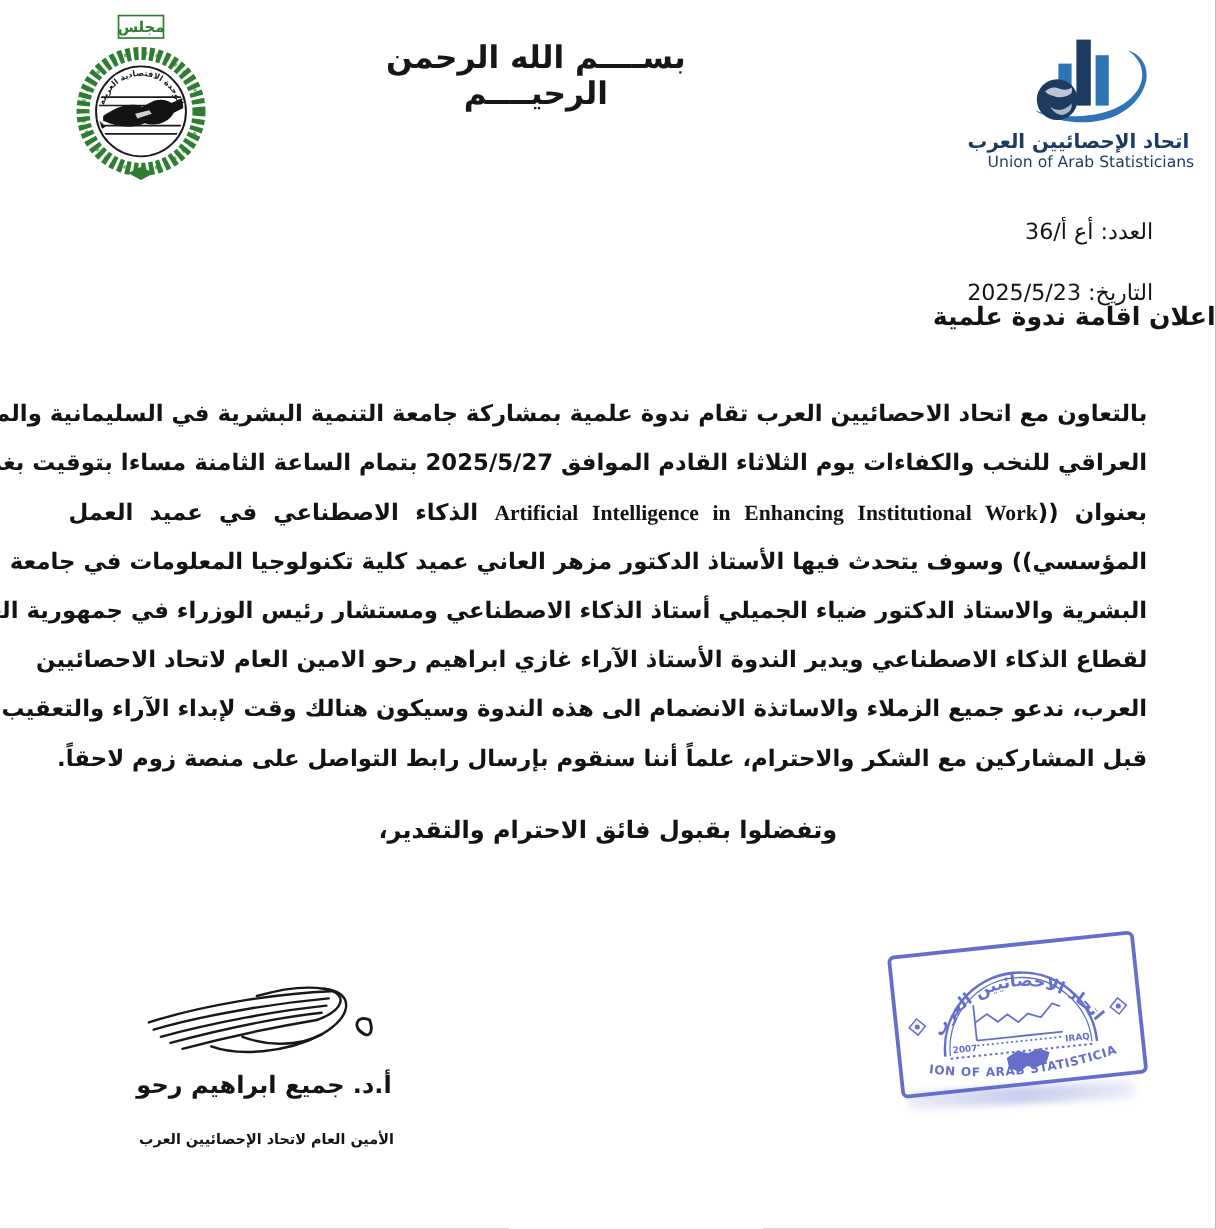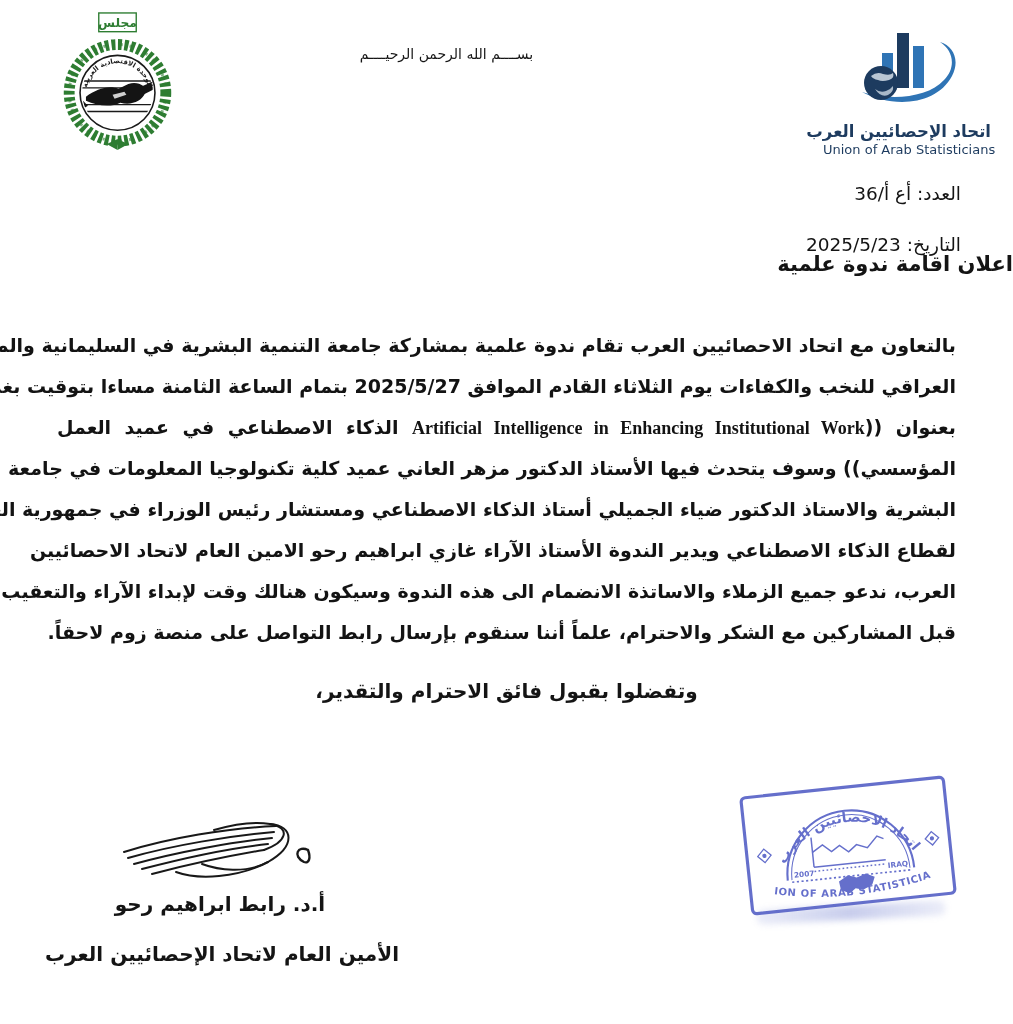--- a/index.html
+++ b/index.html
@@ -4,26 +4,26 @@
 <style>
   html,body{margin:0;padding:0;background:#888;}
   .page{
     position:relative;width:1013px;height:1024px;margin:0 auto;
     background:#ffffff;overflow:hidden;
     font-family:"DejaVu Sans",sans-serif;color:#111;
   }
   
   .emblem{position:absolute;left:50px;top:10px;width:135px;height:140px;}
   .basmala{
-    position:absolute;left:0;right:120px;top:34px;margin:12px auto;width:330px;
-    direction:rtl;text-align:center;font-weight:400;font-size:14px;color:#161616;
+    position:absolute;left:0;right:120px;top:34px;margin:0 auto;width:330px;
+    direction:rtl;text-align:center;font-weight:700;font-size:26px;color:#161616;
   }
   .uas-logo{position:absolute;right:22px;top:26px;width:168px;text-align:center;}
   .uas-logo svg{display:block;margin:0 auto;}
-  .org-ar{direction:rtl;font-weight:700;font-size:16.5px;color:#1d3b5f;margin-top:16px;white-space:nowrap;}
+  .org-ar{direction:rtl;font-weight:700;font-size:16.5px;color:#1d3b5f;margin-top:2px;white-space:nowrap;}
   .org-en{font-size:13px;color:#1d3b5f;margin-top:1px;white-space:nowrap;}
   
   .meta-line{
     position:absolute;right:52px;direction:rtl;text-align:right;
     font-size:18.5px;color:#141414;white-space:nowrap;
   }
   .meta-number{top:183px;}
   .meta-date{top:234px;margin-left:26px;}
   
   .doc-title{
@@ -45,21 +45,21 @@
     font-weight:700;font-size:20px;color:#141414;
   }
   
   .sig-scribble{position:absolute;left:118px;top:812px;}
   .sig-name{
     position:absolute;left:80px;top:892px;width:280px;text-align:center;direction:rtl;
     font-weight:700;font-size:20px;color:#141414;
   }
   .sig-role{
     position:absolute;left:42px;top:942px;width:360px;text-align:center;direction:rtl;
-    font-weight:700;font-size:20px;color:#141414;
+    font-weight:700;font-size:12px;color:#141414;
   }
   
   .stamp{
     position:absolute;left:742px;top:783px;width:212px;height:125px;
     transform:rotate(-6deg);opacity:.85;
   }
   .ink-smudge{
     position:absolute;left:756px;top:905px;width:190px;height:15px;border-radius:8px;
     background:linear-gradient(90deg,rgba(92,108,200,.12),rgba(92,108,200,.34),rgba(92,108,200,.12));
     filter:blur(3px);transform:rotate(-3deg);
@@ -160,21 +160,21 @@
       <path d="M16,52 C60,40 114,30 154,26"></path>
       <path d="M24,57 C66,46 112,36 150,32"></path>
       <path d="M34,62 C72,52 110,44 146,38"></path>
       <path d="M146,38 C168,30 174,16 152,12 C134,9 110,14 96,18"></path>
       <path d="M152,12 C176,14 178,34 150,50 C128,62 100,58 84,52"></path>
       <path d="M150,50 C120,66 80,68 58,60"></path>
       <path d="M190,38 C180,33 174,44 186,50 C191,52 193,46 190,38" stroke-width="2.4"></path>
     </g>
   </svg>
 
-  <div class="sig-name">أ.د. رابط ابراهيم رحو</div>
+  <div class="sig-name">أ.د. جميع ابراهيم رحو</div>
   <div class="sig-role">الأمين العام لاتحاد الإحصائيين العرب</div>
 
   <svg class="stamp" viewBox="0 0 200 118" xmlns="http://www.w3.org/2000/svg">
     <defs>
       <path id="archPath" d="M 30,92 A 72,72 0 0 1 170,92" fill="none"></path>
       <path id="bottomPath" d="M 24,97 Q 100,115 176,97" fill="none"></path>
     </defs>
     <g stroke="#4b57c3" fill="none">
       <rect x="4" y="4" width="192" height="110" rx="4" stroke-width="3"></rect>
 

